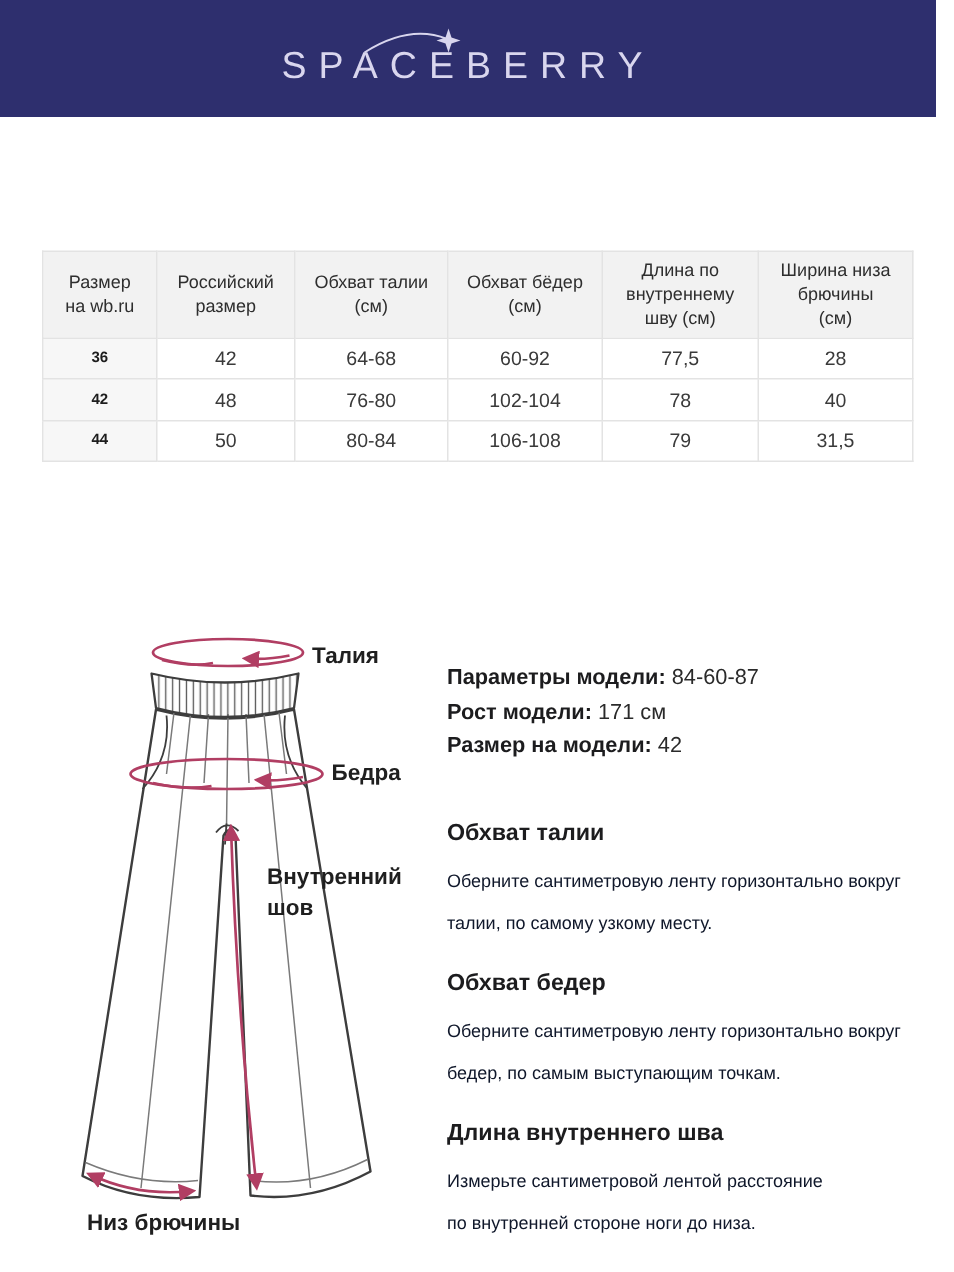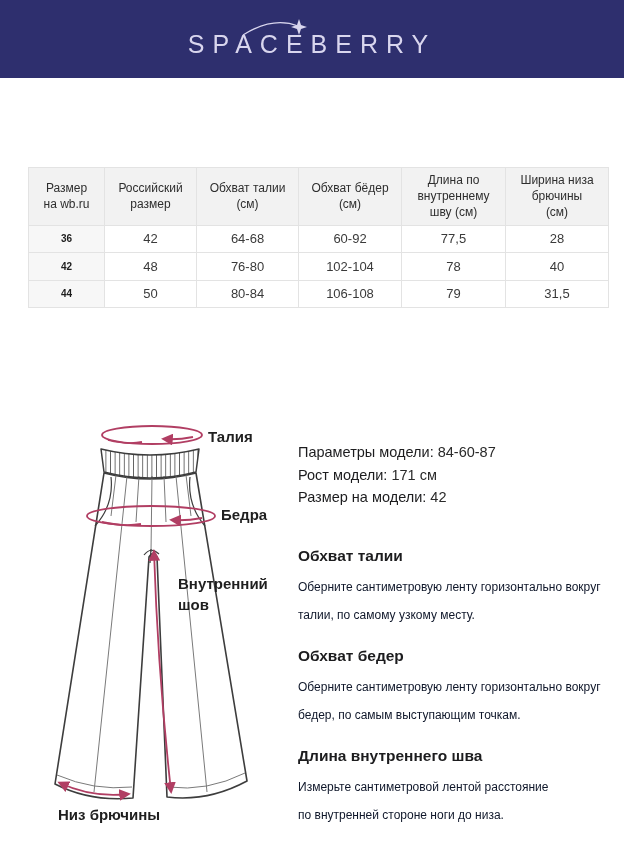--- a/index.html
+++ b/index.html
@@ -49,21 +49,21 @@
   }
   .outline { fill:#ffffff; stroke:#3d3d3d; stroke-width:1.6; stroke-linejoin:round; }
   .thin  { fill:none; stroke:#7a7a7a; stroke-width:1; }
   .mid   { fill:none; stroke:#3d3d3d; stroke-width:1.2; }
   .accent-stroke { fill:none; stroke:var(--accent,#b13e63); stroke-width:1.8; }
   .accent-fill   { fill:var(--accent,#b13e63); }
   
   .info-col { position:absolute; left:298px; top:441px; width:312px; }
   .model-info { margin-bottom:37px; }
   .model-line { font-size:14.5px; line-height:22.5px; color:#2a2a2a; }
-  .model-line .lbl { font-weight:normal; color:#1c1c1e; }
+  .model-line .lbl { font-weight:bold; color:#1c1c1e; }
   .guide-section { margin-bottom:17px; }
   .guide-title {
     font-size:15.5px; font-weight:bold; color:#1c1c1e;
     line-height:20px; margin-bottom:7px;
   }
   .guide-text {
     font-size:12px; line-height:28px; color:#0f172a;
     white-space:pre-line;
   }
 </style>

